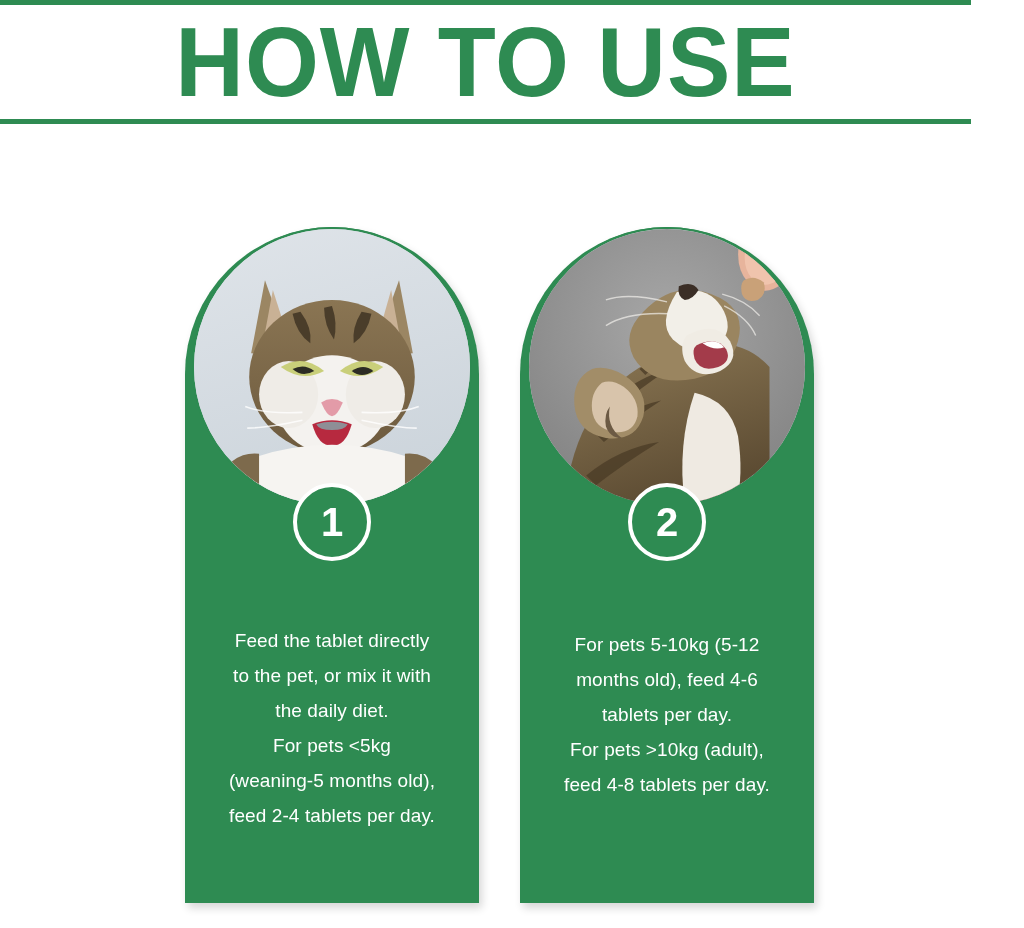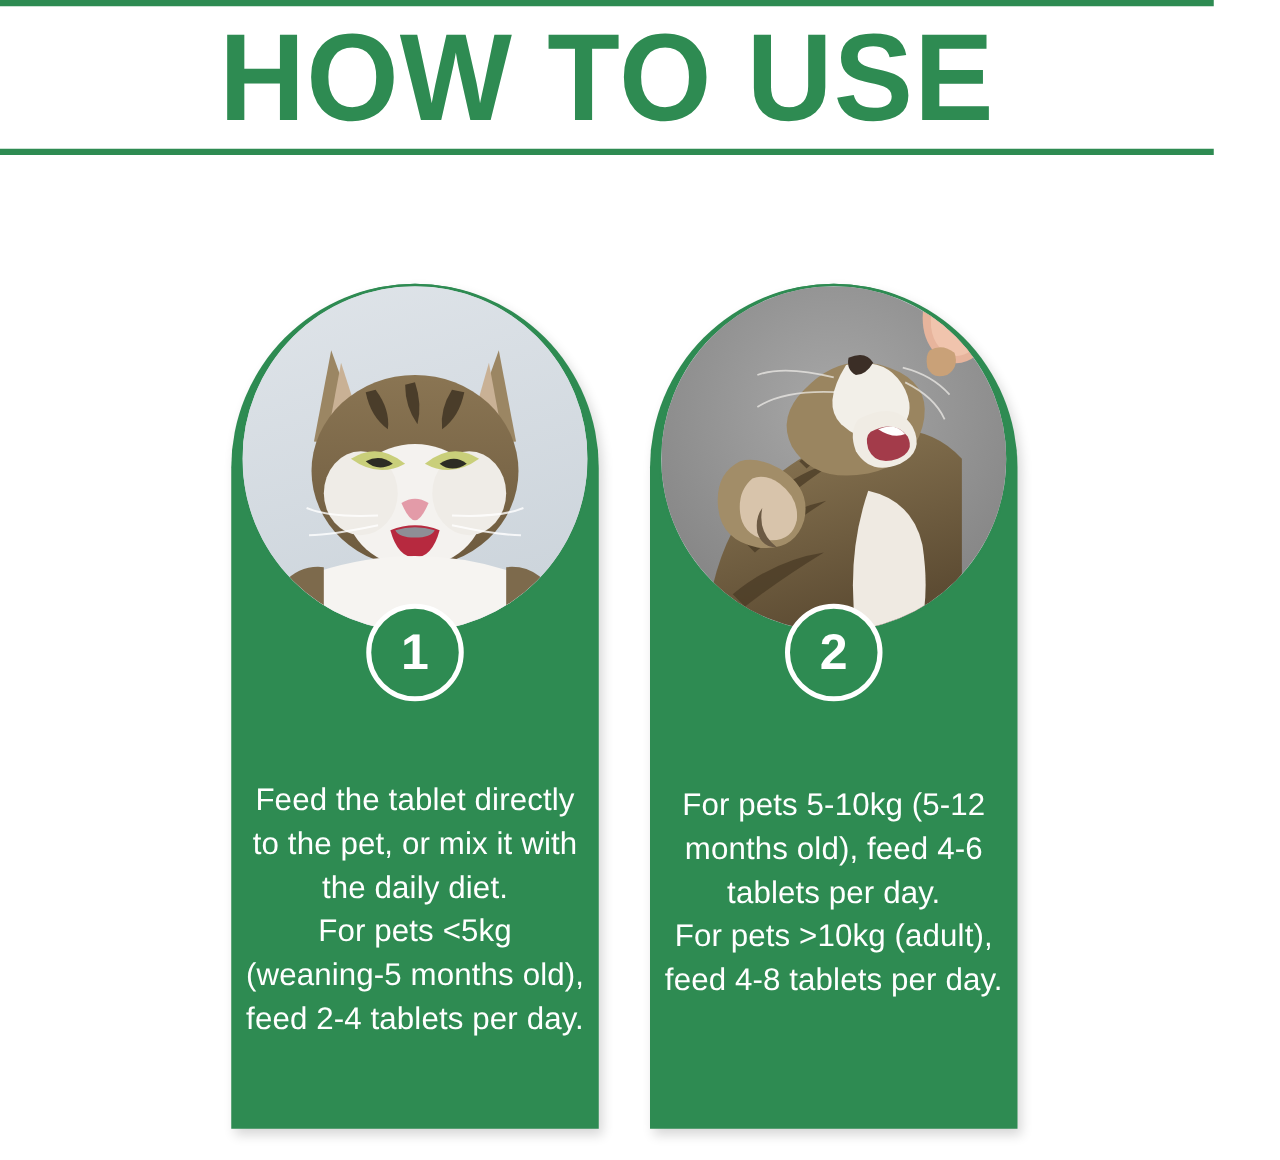--- a/index.html
+++ b/index.html
@@ -105,21 +105,21 @@
     font-family: "Liberation Sans", sans-serif;
   }
 
   .card-text {
     position: absolute;
     left: 8px;
     width: 278px;
     color: #ffffff;
     text-align: center;
     font-family: "Liberation Sans", sans-serif;
-    font-size: 25px;
+    font-size: 19px;
     line-height: 35px;
     letter-spacing: 0.1px;
     white-space: pre-line;
   }
   .card-1 .card-text { top: 396px; }
   .card-2 .card-text { top: 400px; text-align: center; }
 </style>
 </head>
 <body>
 

